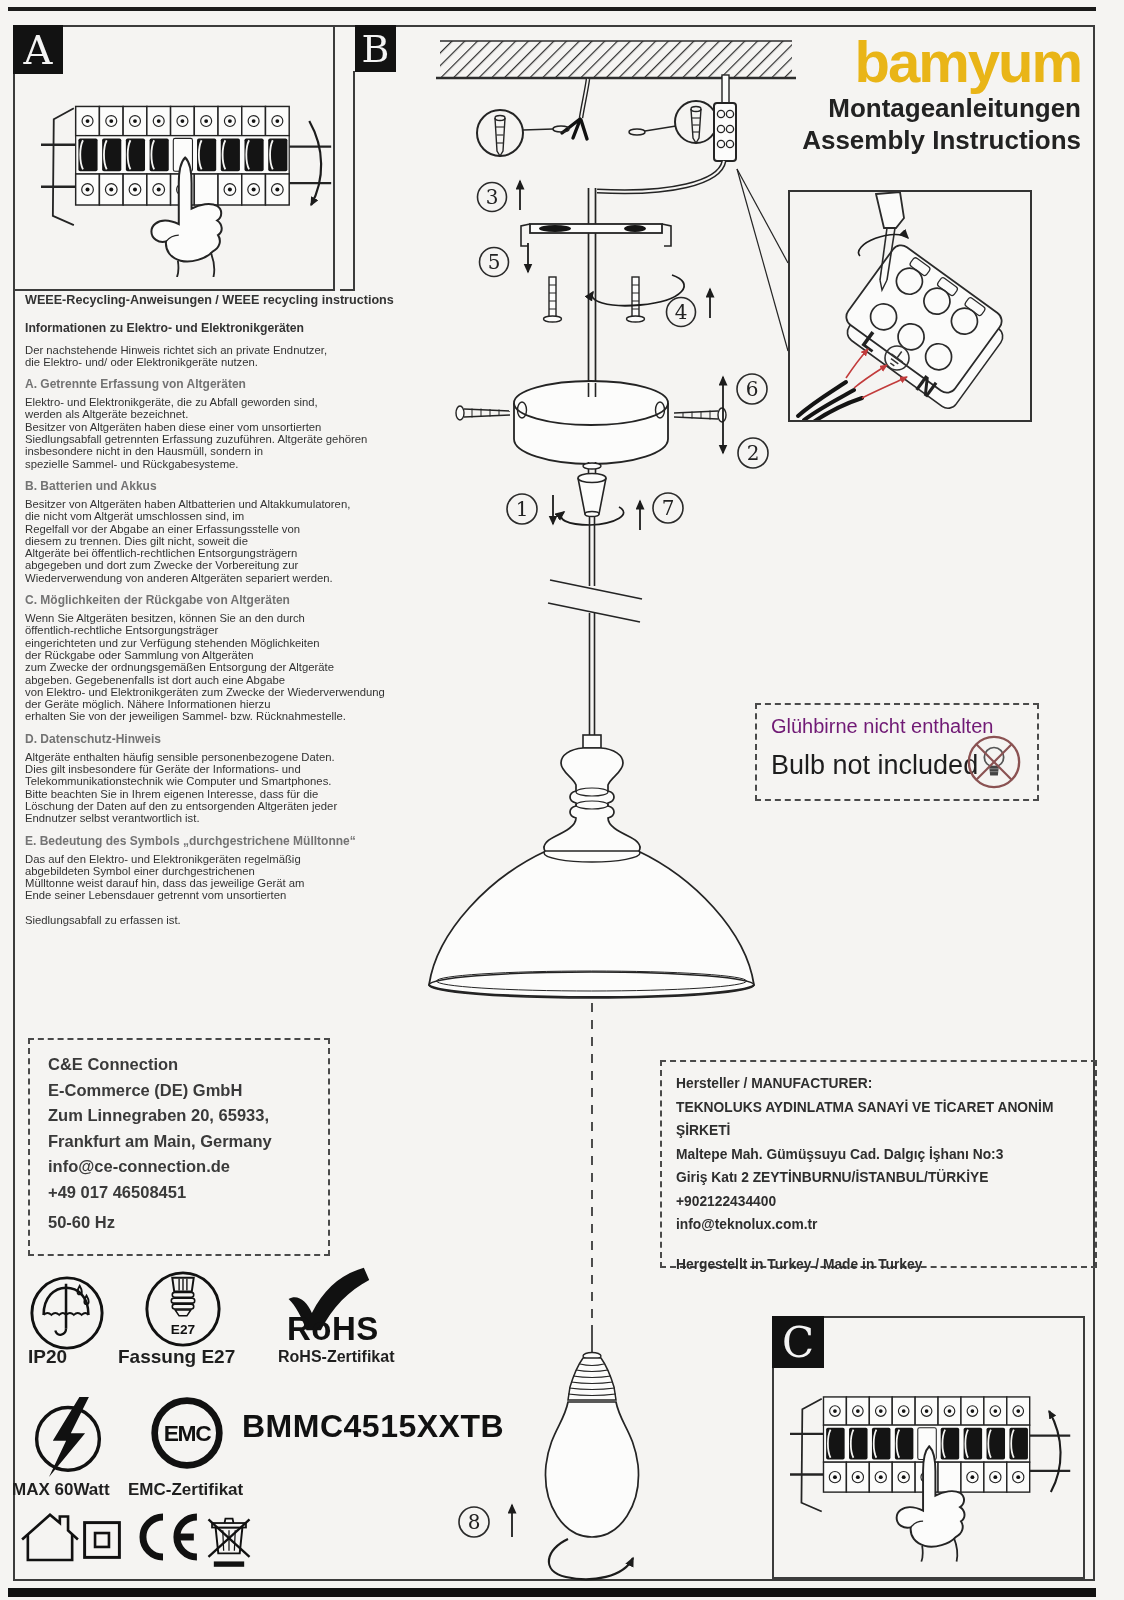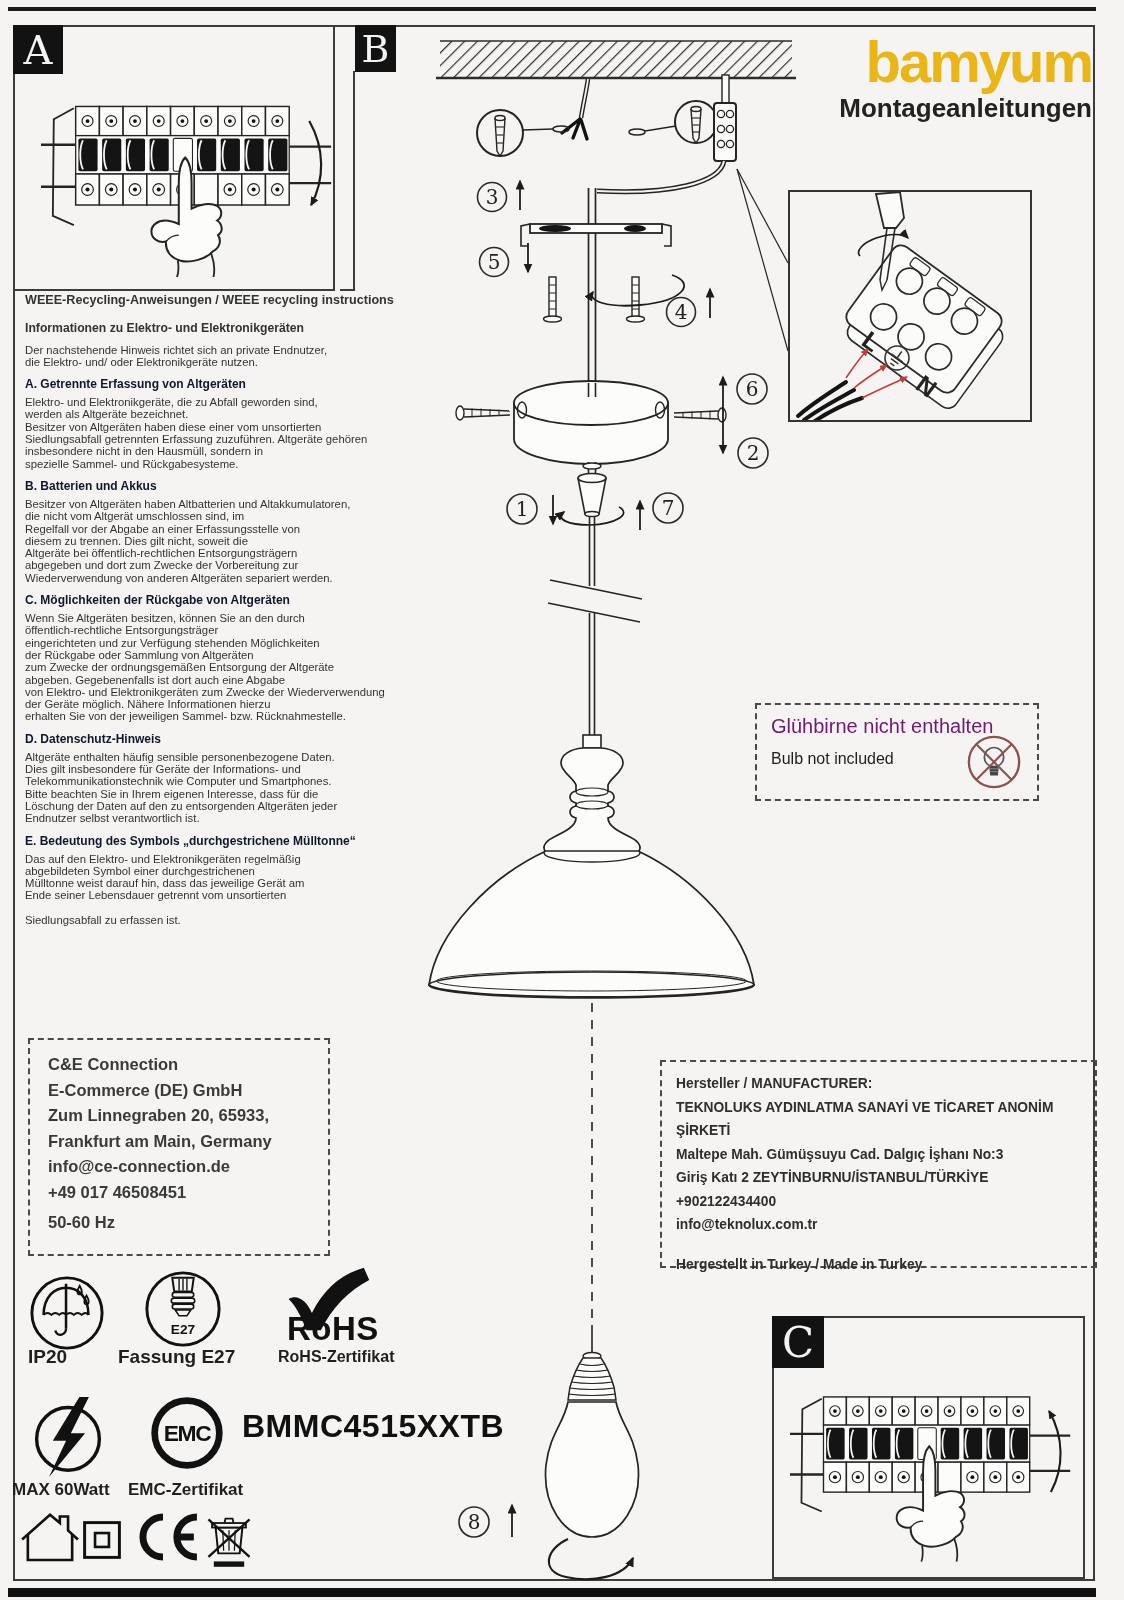--- a/index.html
+++ b/index.html
@@ -8,34 +8,34 @@
   .abs{position:absolute;}
   
   .topline{left:8px;top:7px;width:1088px;height:4px;background:#1b1b1b;}
   .outer-border{left:13px;top:25px;width:1082px;height:1556px;border:2.5px solid #3c3c3c;box-sizing:border-box;}
   .bottom-bar{left:8px;top:1588px;width:1088px;height:9px;background:#111;}
   .label-box{background:#121212;color:#f4f4f4;font-family:"DejaVu Serif", serif;
              display:flex;align-items:center;justify-content:center;font-weight:400;}
   .b-vline{left:353px;top:71px;width:2px;height:220px;background:#3c3c3c;}
   .b-foot{left:340px;top:289px;width:15px;height:2px;background:#3c3c3c;}
   
-  .brand{right:32px;top:32px;width:330px;text-align:right;}
+  .brand{right:43px;top:32px;width:330px;text-align:right;}
   .brand .logo{font-size:58px;font-weight:bold;letter-spacing:-2px;line-height:60px;}
   .brand .sub{font-size:26px;font-weight:bold;color:#222;line-height:32px;}
   
   .weee{left:25px;top:294px;width:418px;}
   .weee .wtitle{font-size:12.6px;font-weight:bold;margin:0 0 9px 0;}
   .weee .wsub{font-size:12.2px;font-weight:bold;margin:16px 0 9px 0;}
   .weee p{font-size:11.3px;line-height:12.3px;margin:0 0 9px 0;white-space:pre-line;color:#333;}
-  .weee h4{font-size:12px;font-weight:bold;margin:0 0 5px 0;color:#0f172a;}
+  .weee h4{font-size:12px;font-weight:bold;margin:0 0 5px 0;color:#737373;}
   
   .dashed{border:2.5px dashed #4a4a4a;box-sizing:border-box;background:transparent;}
   .bulb-note{left:755px;top:703px;width:284px;height:98px;padding:10px 14px;}
   .bulb-note .l1{font-size:20px;color:#701a75;margin-bottom:12px;}
-  .bulb-note .l2{font-size:16px;color:#1d1d1d;}
+  .bulb-note .l2{font-size:27px;color:#1d1d1d;}
   .bulb-note svg{position:absolute;right:14px;bottom:8px;}
   .rsp{left:28px;top:1038px;width:302px;height:218px;padding:12px 0 0 18px;}
   .rsp div{font-size:16.5px;font-weight:bold;color:#3a3a3a;line-height:25.5px;}
   .rsp .hz{margin-top:5px;}
   .mfr{left:660px;top:1060px;width:437px;height:208px;padding:10px 0 0 14px;}
   .mfr div{font-size:13.8px;font-weight:bold;color:#2e2e2e;line-height:23.5px;}
   .mfr .origin{margin-top:16px;}
   
   .cert-label{font-weight:bold;color:#1f1f1f;text-align:left;}
   .model{font-size:32px;font-weight:bold;color:#111;letter-spacing:0.5px;}
@@ -173,20 +173,21 @@
 
   <div class="abs topline"></div>
   <div class="abs outer-border"></div>
   <div class="abs bottom-bar"></div>
   <div class="abs b-vline"></div>
   <div class="abs b-foot"></div>
 
   <div class="abs brand">
     <div class="logo" style="color:#e9b517;">bamyum</div>
     <div class="sub">Montageanleitungen</div>
+    <div class="sub">Assembly Instructions</div>
   </div>
 
   <div class="abs box-a">
     <svg width="292" height="200" style="position:absolute;left:26px;top:52px" viewBox="0 0 320 215">
       <use href="#breaker"></use>
       <path d="M 294,44 C 311,74 311,108 296,136" stroke="#1c1c1c" stroke-width="2.4" fill="none" marker-end="url(#arr)"></path>
     </svg>
   </div>
   <div class="abs label-box" style="left:13px;top:25px;width:50px;height:49px;font-size:40px;">
       <span>A</span>

